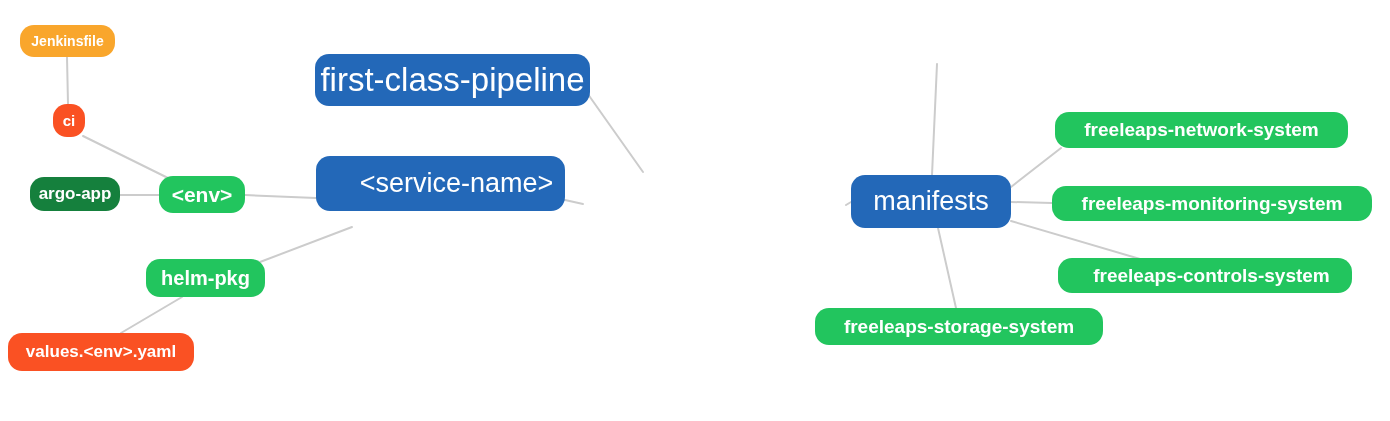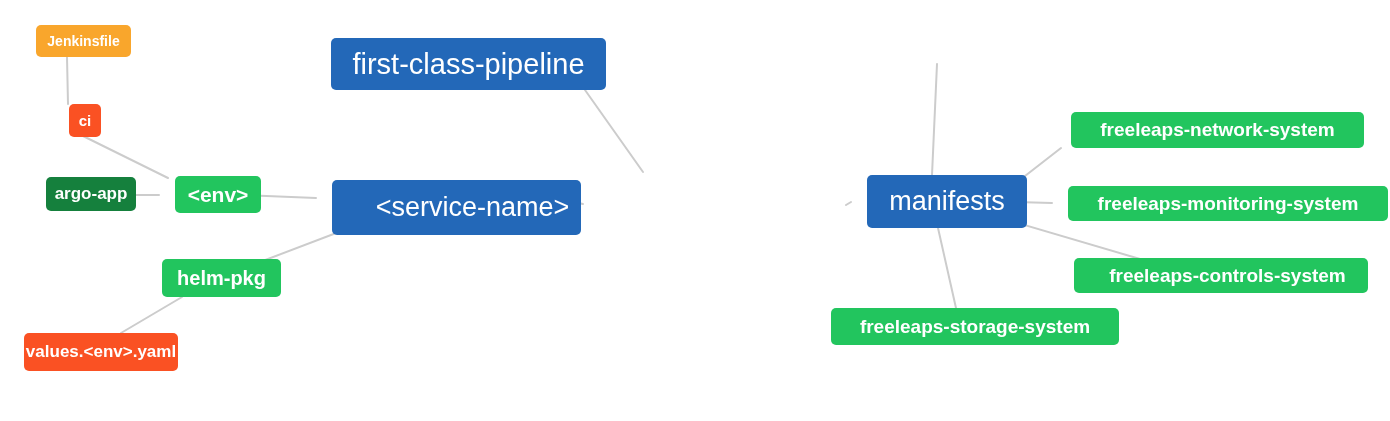--- a/index.html
+++ b/index.html
@@ -23,25 +23,24 @@
     z-index: 1;
   }
   .node {
     position: absolute;
     z-index: 2;
     display: flex;
     align-items: center;
     justify-content: center;
     color: #ffffff;
     white-space: nowrap;
-    border-radius: 5px;
+    border-radius: 14px;
     box-sizing: border-box;
     cursor: pointer;
     user-select: none;
-    margin-left: 16px;
   }
 </style>
 </head>
 <body>
 
 <div id="mindmap">
   <svg id="edges-layer" width="1390" height="421" viewBox="0 0 1390 421" xmlns="http://www.w3.org/2000/svg">
       <line x1="67" y1="57" x2="68" y2="104" stroke="#cccccc" stroke-width="2" stroke-linecap="round"></line>
       <line x1="83" y1="136" x2="168" y2="178" stroke="#cccccc" stroke-width="2" stroke-linecap="round"></line>
       <line x1="120" y1="195" x2="159" y2="195" stroke="#cccccc" stroke-width="2" stroke-linecap="round"></line>
@@ -56,21 +55,21 @@
       <line x1="1011" y1="202" x2="1052" y2="203" stroke="#cccccc" stroke-width="2" stroke-linecap="round"></line>
       <line x1="1011" y1="221" x2="1140" y2="259" stroke="#cccccc" stroke-width="2" stroke-linecap="round"></line>
       <line x1="938" y1="228" x2="956" y2="308" stroke="#cccccc" stroke-width="2" stroke-linecap="round"></line>
     </svg>
 
 <div class="node" style="left: 20px; top: 25px; width: 95px; height: 32px; background: rgb(249, 166, 44); color: rgb(255, 255, 255); font-size: 14px; font-weight: 700;">Jenkinsfile</div>
     <div class="node" style="left: 53px; top: 104px; width: 32px; height: 33px; background: rgb(250, 81, 35); color: rgb(255, 255, 255); font-size: 15px; font-weight: 700;">ci</div>
     <div class="node" style="left: 30px; top: 177px; width: 90px; height: 34px; background: #15803d; color: rgb(255, 255, 255); font-size: 17px; font-weight: 700;">argo-app</div>
     <div class="node" style="left: 159px; top: 176px; width: 86px; height: 37px; background: rgb(34, 197, 94); color: rgb(255, 255, 255); font-size: 21px; font-weight: 700;">&lt;env&gt;</div>
     <div class="node" style="left: 146px; top: 259px; width: 119px; height: 38px; background: rgb(34, 197, 94); color: rgb(255, 255, 255); font-size: 20px; font-weight: 700;">helm-pkg</div>
-    <div class="node" style="left: 8px; top: 333px; width: 154px; height: 38px; background: rgb(250, 81, 35); color: rgb(255, 255, 255); font-size: 17px; font-weight: 700;">values.&lt;env&gt;.yaml</div>
-    <div class="node" style="left: 315px; top: 38px; width: 275px; height: 52px; background: rgb(35, 104, 184); color: rgb(255, 255, 255); font-size: 29px; font-weight: 400;">first-class-pipeline</div>
-    <div class="node" style="left: 316px; top: 180px; width: 249px; height: 55px; background: rgb(35, 104, 184); color: rgb(255, 255, 255); font-size: 27px; font-weight: 400; padding-left: 32px;">&lt;service-name&gt;</div>
+    <div class="node" style="left: 8px; top: 333px; width: 186px; height: 38px; background: rgb(250, 81, 35); color: rgb(255, 255, 255); font-size: 17px; font-weight: 700;">values.&lt;env&gt;.yaml</div>
+    <div class="node" style="left: 315px; top: 54px; width: 275px; height: 52px; background: rgb(35, 104, 184); color: rgb(255, 255, 255); font-size: 33px; font-weight: 400;">first-class-pipeline</div>
+    <div class="node" style="left: 316px; top: 156px; width: 249px; height: 55px; background: rgb(35, 104, 184); color: rgb(255, 255, 255); font-size: 27px; font-weight: 400; padding-left: 32px;">&lt;service-name&gt;</div>
     <div class="node" style="left: 851px; top: 175px; width: 160px; height: 53px; background: rgb(35, 104, 184); color: rgb(255, 255, 255); font-size: 27px; font-weight: 400;">manifests</div>
     <div class="node" style="left: 1055px; top: 112px; width: 293px; height: 36px; background: rgb(34, 197, 94); color: rgb(255, 255, 255); font-size: 19px; font-weight: 700;">freeleaps-network-system</div>
     <div class="node" style="left: 1052px; top: 186px; width: 320px; height: 35px; background: rgb(34, 197, 94); color: rgb(255, 255, 255); font-size: 19px; font-weight: 700;">freeleaps-monitoring-system</div>
     <div class="node" style="left: 1058px; top: 258px; width: 294px; height: 35px; background: rgb(34, 197, 94); color: rgb(255, 255, 255); font-size: 19px; font-weight: 700; padding-left: 13px;">freeleaps-controls-system</div>
     <div class="node" style="left: 815px; top: 308px; width: 288px; height: 37px; background: rgb(34, 197, 94); color: rgb(255, 255, 255); font-size: 19px; font-weight: 700;">freeleaps-storage-system</div>
   </div>
 
 </body></html>

